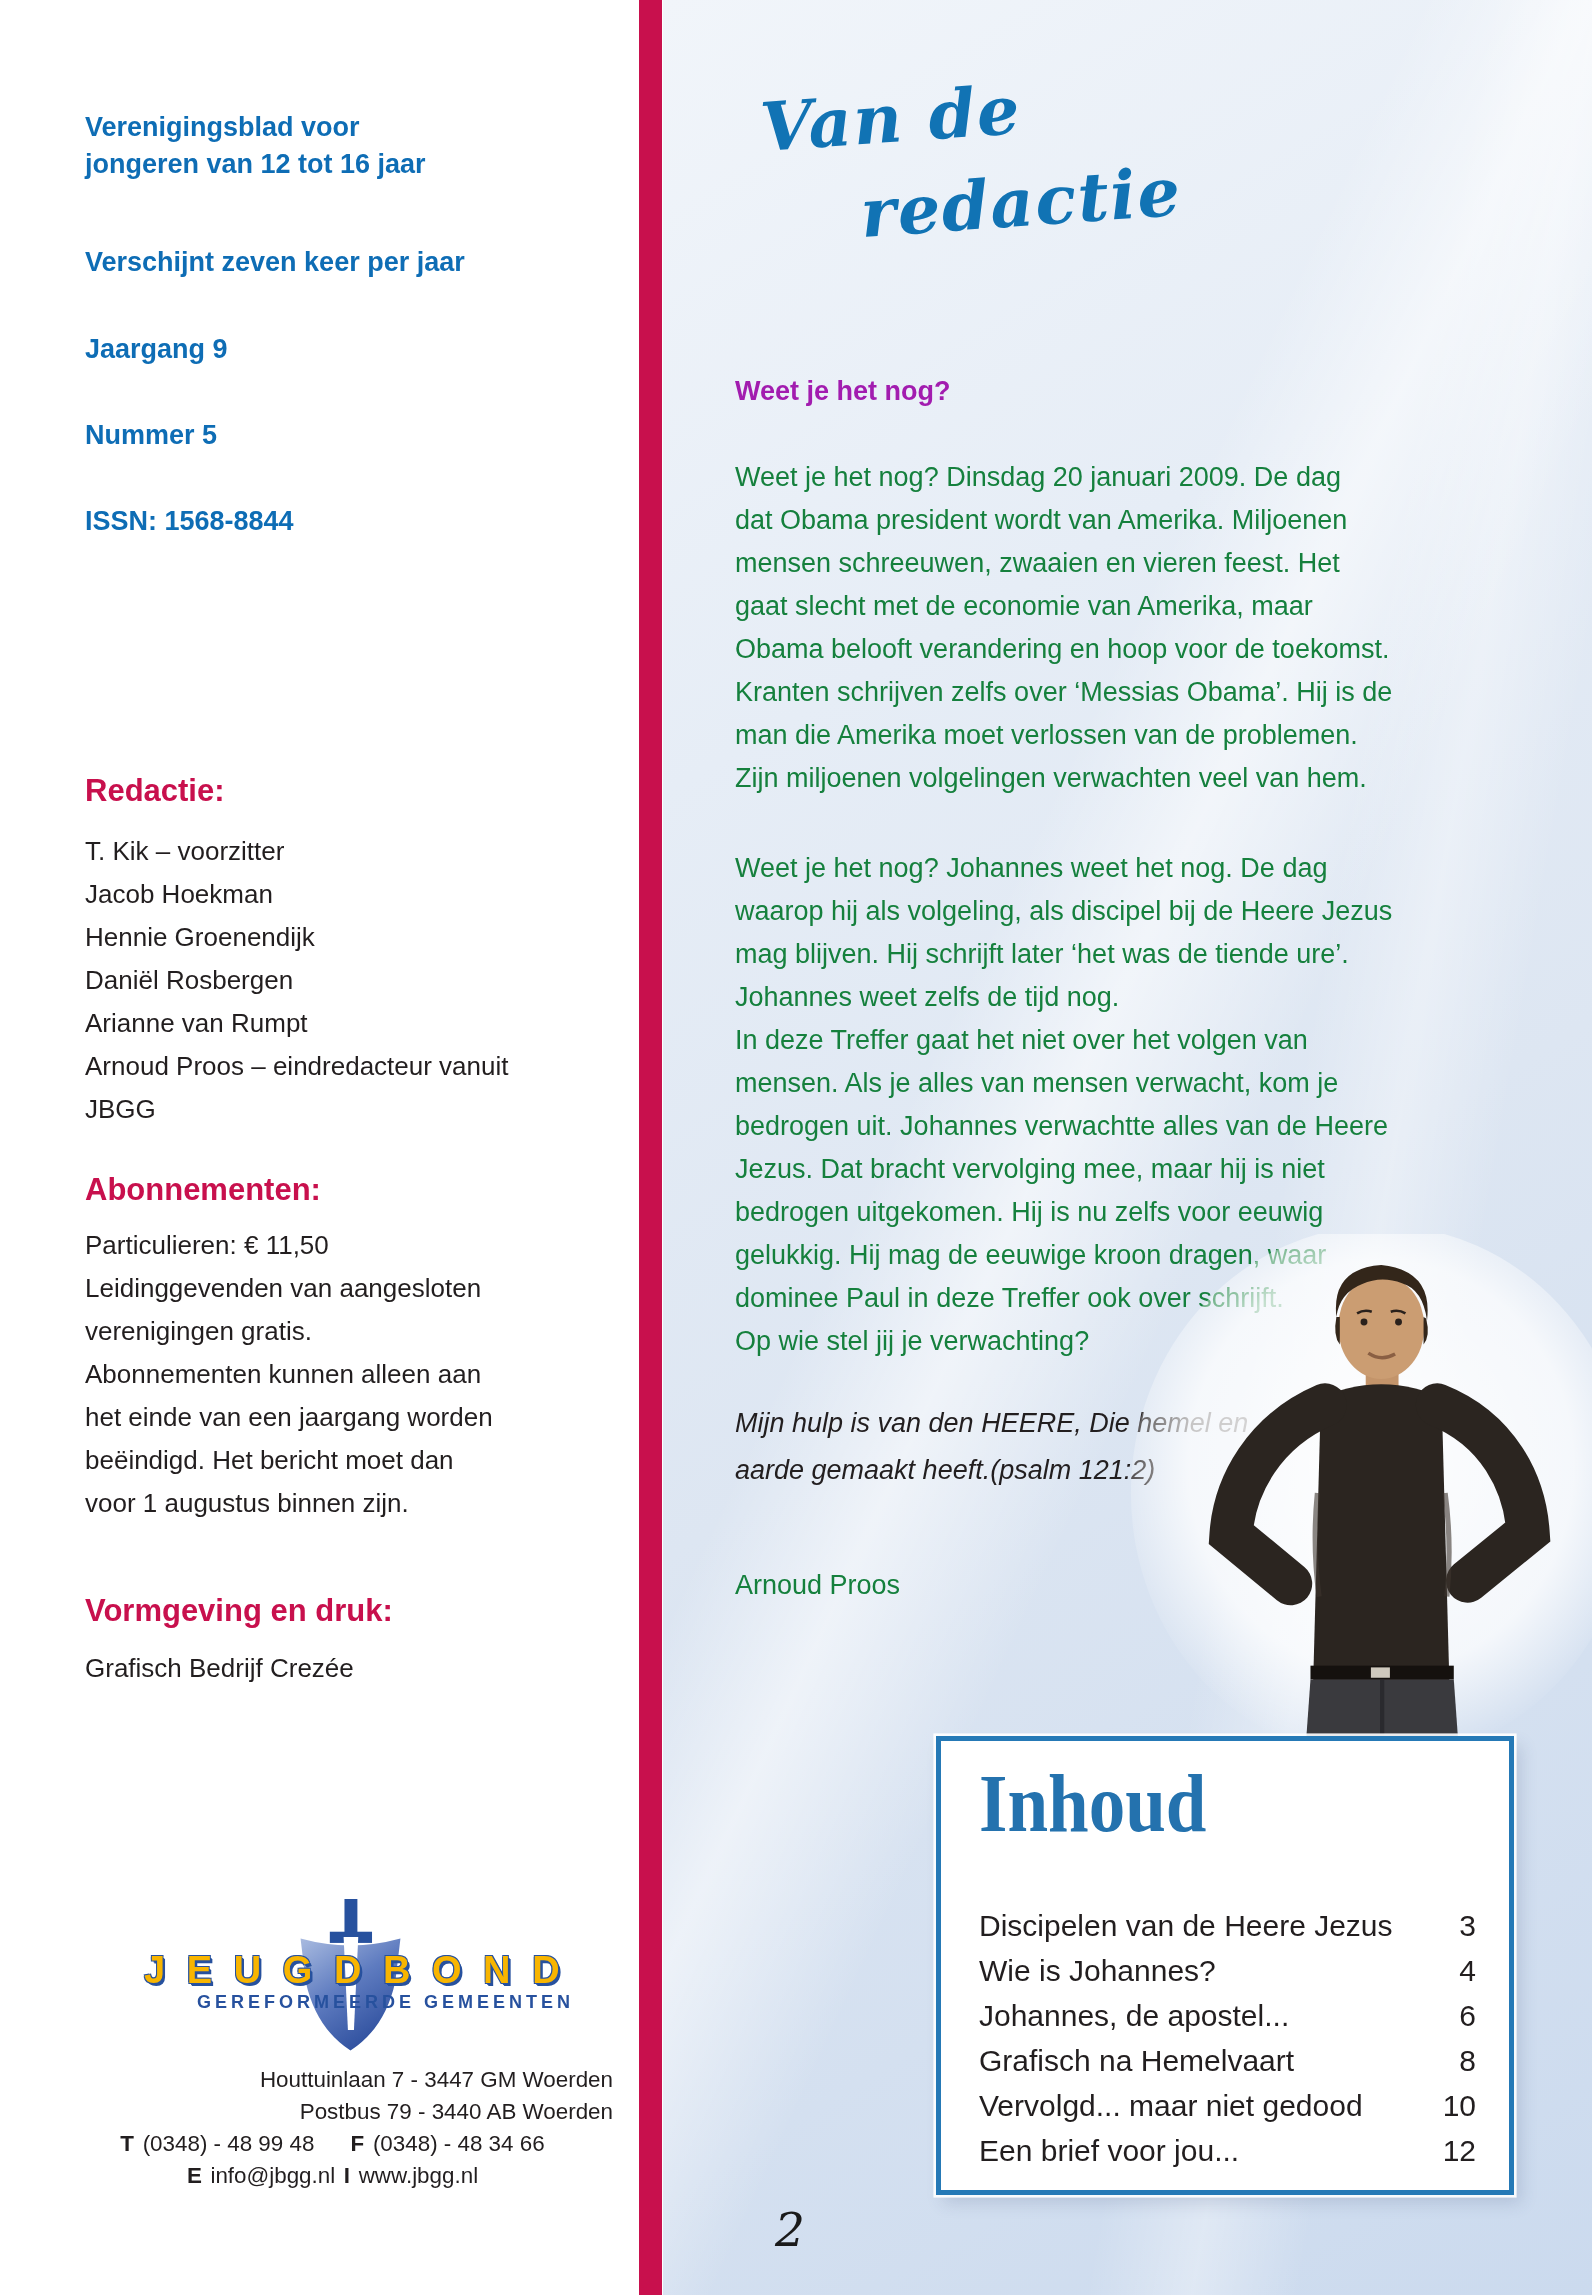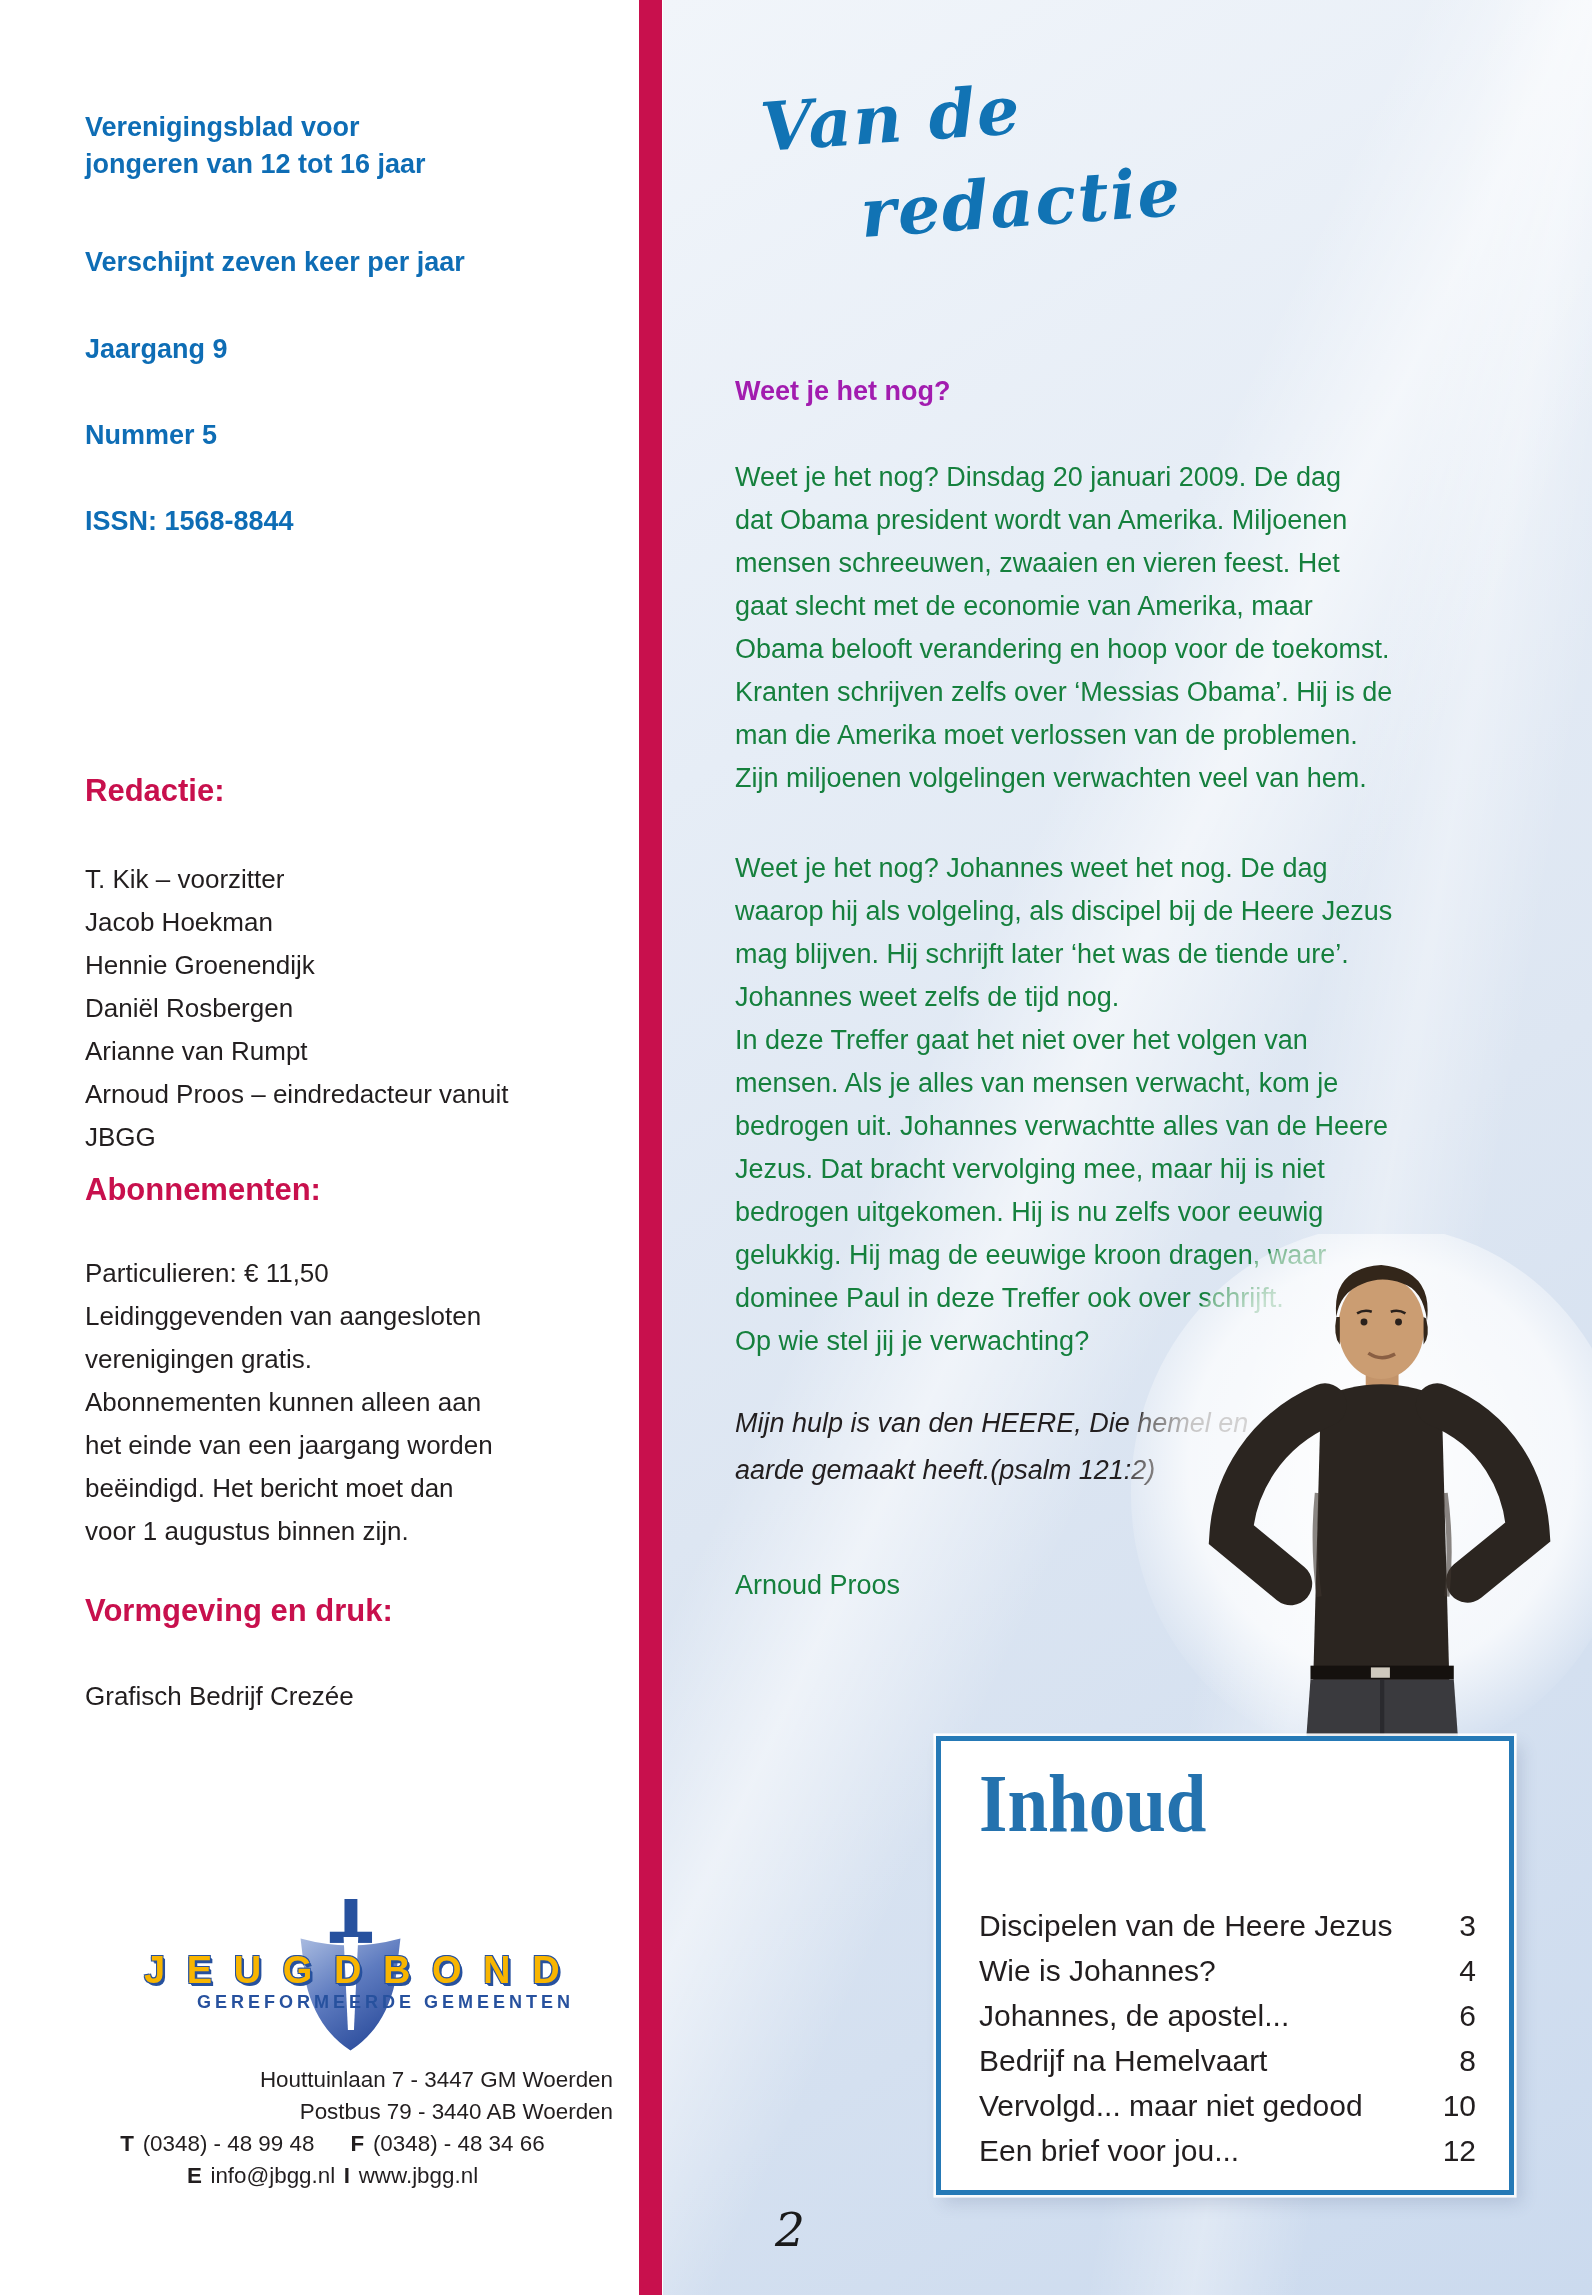--- a/index.html
+++ b/index.html
@@ -15,21 +15,21 @@
   }
   .right-panel .streak{
     position:absolute;inset:0;
     background:linear-gradient(115deg,rgba(255,255,255,0) 38%,rgba(255,255,255,.55) 46%,rgba(255,255,255,0) 56%),
                linear-gradient(100deg,rgba(255,255,255,0) 62%,rgba(255,255,255,.35) 70%,rgba(255,255,255,0) 78%);
   }
   
   .abs{position:absolute;}
   .blue-head{color:#0e6db5;font-weight:bold;font-size:27px;line-height:37px;white-space:pre-line;}
   .crimson{color:#c8104d;font-weight:bold;font-size:31px;line-height:36px;}
-  .plain{font-size:26px;line-height:43px;white-space:pre-line;color:#221e1f;margin-top:28px;}
+  .plain{font-size:26px;line-height:43px;white-space:pre-line;color:#221e1f;}
   
   .logo-word{
     font-size:38px;font-weight:bold;color:#f8b500;letter-spacing:21.6px;white-space:nowrap;
     text-shadow:2.6px 2.6px 0 #27519e,-0.9px -0.9px 0 #27519e,0.9px -0.9px 0 #27519e,-0.9px 0.9px 0 #27519e,1.7px 1.7px 0 #27519e;
   }
   .logo-sub{font-size:18px;color:#27519e;letter-spacing:4px;white-space:nowrap;font-weight:bold;}
   .addr{font-size:22.4px;line-height:32px;text-align:right;color:#221e1f;}
   .addr b{font-weight:bold;}
   .addr-row{display:flex;justify-content:center;gap:8.6px;white-space:nowrap;}
   .addr-row .gap{display:inline-block;width:19px;}
@@ -206,21 +206,21 @@
       </div>
       <div class="inhoud-row">
         <span>Wie is Johannes?</span>
         <span class="pg">4</span>
       </div>
       <div class="inhoud-row">
         <span>Johannes, de apostel...</span>
         <span class="pg">6</span>
       </div>
       <div class="inhoud-row">
-        <span>Bedrijf na Hemelvaart</span>
+        <span>Grafisch na Hemelvaart</span>
         <span class="pg">8</span>
       </div>
       <div class="inhoud-row">
         <span>Vervolgd... maar niet gedood</span>
         <span class="pg">10</span>
       </div>
       <div class="inhoud-row">
         <span>Een brief voor jou...</span>
         <span class="pg">12</span>
       </div>

